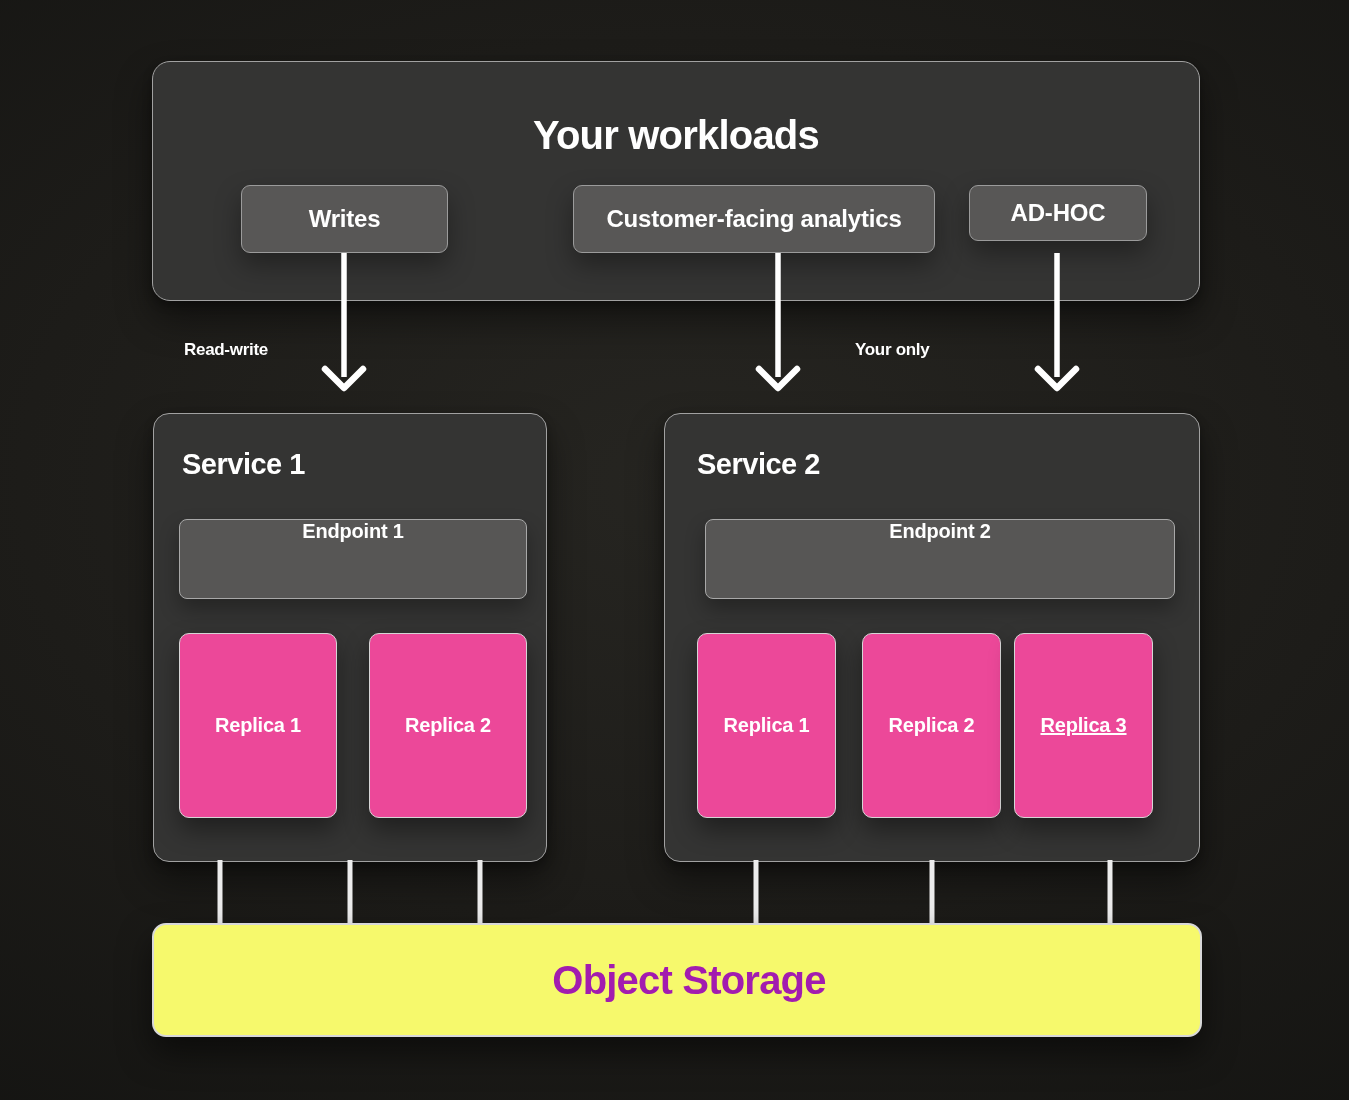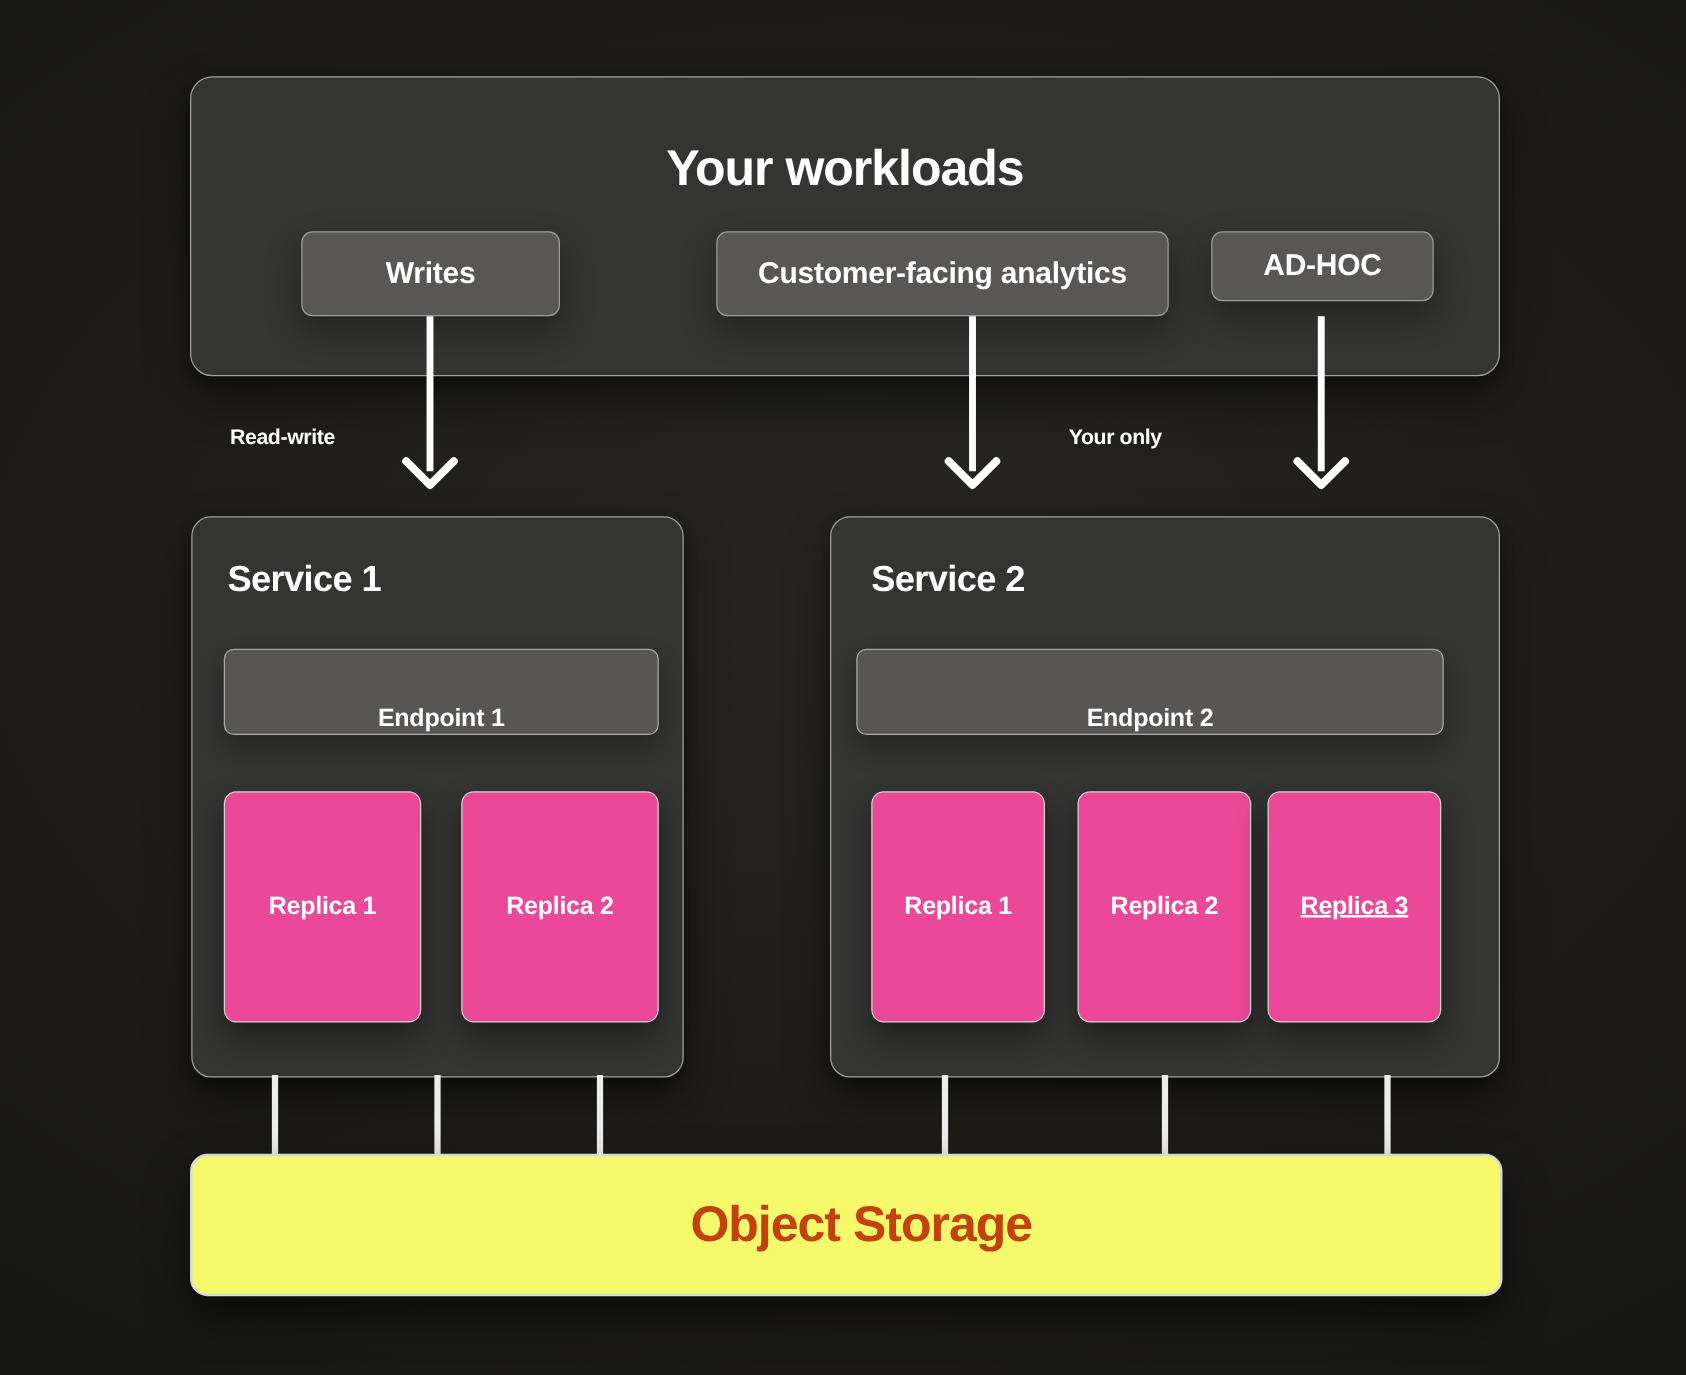--- a/index.html
+++ b/index.html
@@ -55,29 +55,29 @@
   .service-1{left:153px;width:394px;}
   .service-2{left:664px;width:536px;}
   .service-title{
     position:absolute;top:33px;margin:0;color:#fff;
     font-size:29px;font-weight:700;letter-spacing:-0.5px;line-height:34px;
   }
   .service-1 .service-title{left:28px;}
   .service-2 .service-title{left:32px;}
 
   .endpoint{
-    position:absolute;top:105px;height:69px;
+    position:absolute;top:105px;height:80px;
     background:#575655;border:1.5px solid #a8a8a8;border-radius:8px;
-    display:flex;align-items:flex-end;justify-content:center;
+    display:flex;align-items:flex-start;justify-content:center;
     color:#fff;font-size:20px;font-weight:600;letter-spacing:-0.2px;
     box-shadow:0 10px 20px rgba(0,0,0,.3);
     box-sizing:border-box;
   }
   .service-1 .endpoint{left:25px;width:348px;}
-  .service-2 .endpoint{left:20px;width:470px;}
+  .service-2 .endpoint{left:40px;width:470px;}
 
   .replica{
     position:absolute;top:219px;height:185px;
     background:#ec4899;border:1.5px solid #d5d5d5;border-radius:10px;
     display:flex;align-items:center;justify-content:center;
     color:#fff;font-size:20px;font-weight:600;letter-spacing:-0.2px;
     box-shadow:0 12px 24px rgba(0,0,0,.4);
     box-sizing:border-box;
   }
   .service-1 .replica{width:158px;}
@@ -86,21 +86,21 @@
   .service-2 .replica{width:139px;}
   .service-2 .replica-1{left:32px;}
   .service-2 .replica-2{left:197px;}
   .service-2 .replica-3{left:349px;text-decoration:underline;}
 
   
   .storage{
     position:absolute;left:152px;top:923px;width:1050px;height:114px;
     background:#f6f96c;border:2px solid #d8d8d8;border-radius:14px;
     display:flex;align-items:center;justify-content:center;
-    color:#c2410c;font-size:40px;font-weight:700;letter-spacing:-0.8px;
+    color:#a21caf;font-size:40px;font-weight:700;letter-spacing:-0.8px;
     box-shadow:0 16px 32px rgba(0,0,0,.5);
     box-sizing:border-box;
     padding-left:24px;
   }
 </style>
 </head>
 <body>
 
 <div class="canvas">
 

